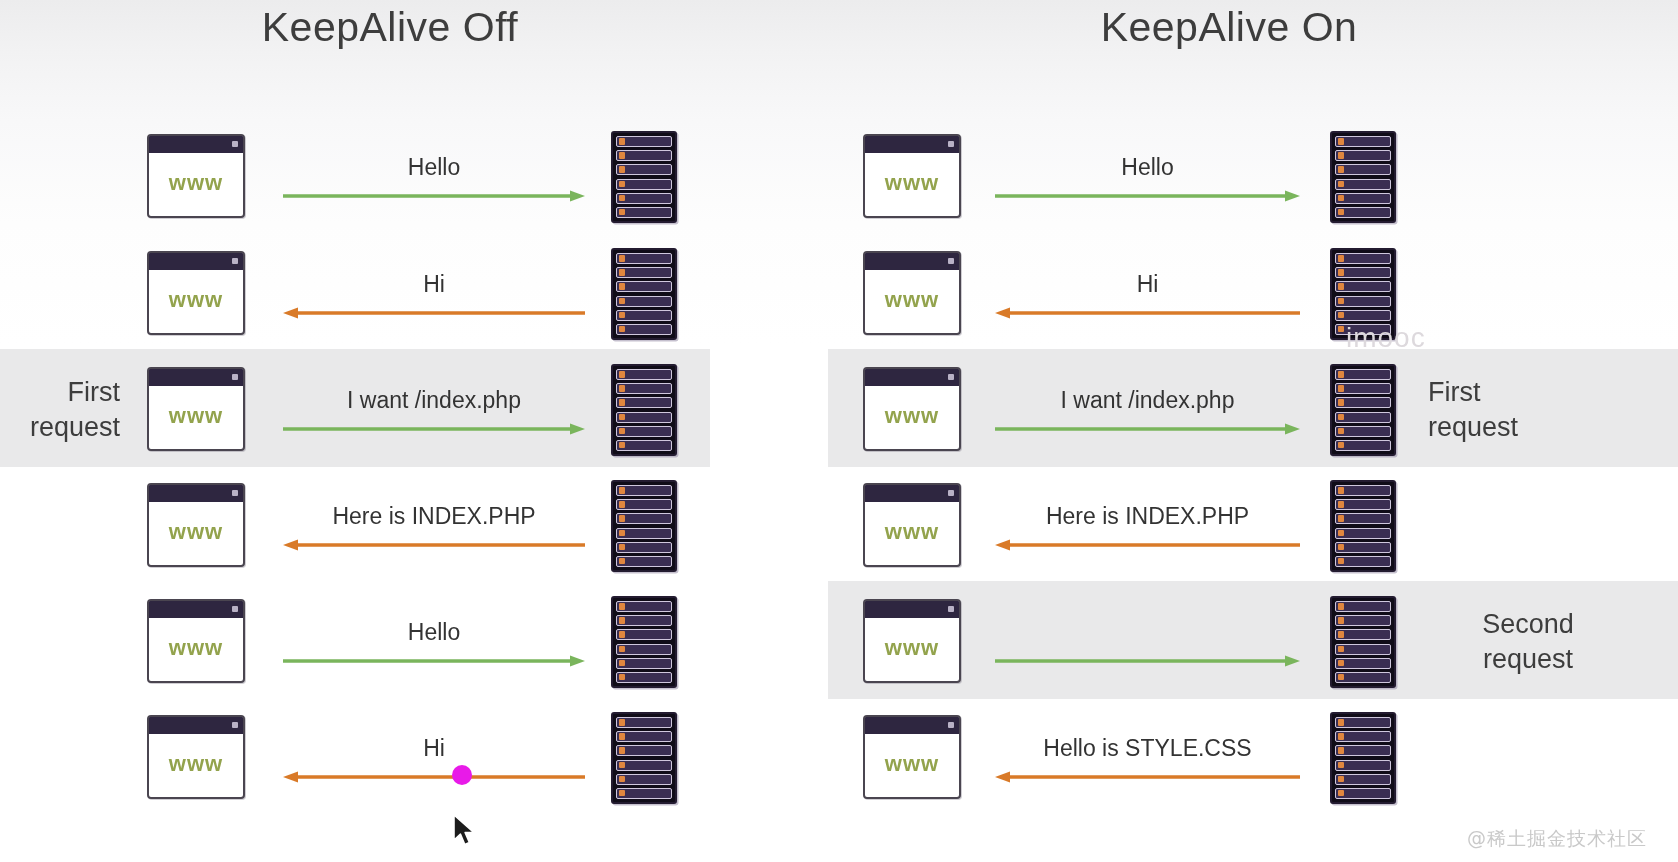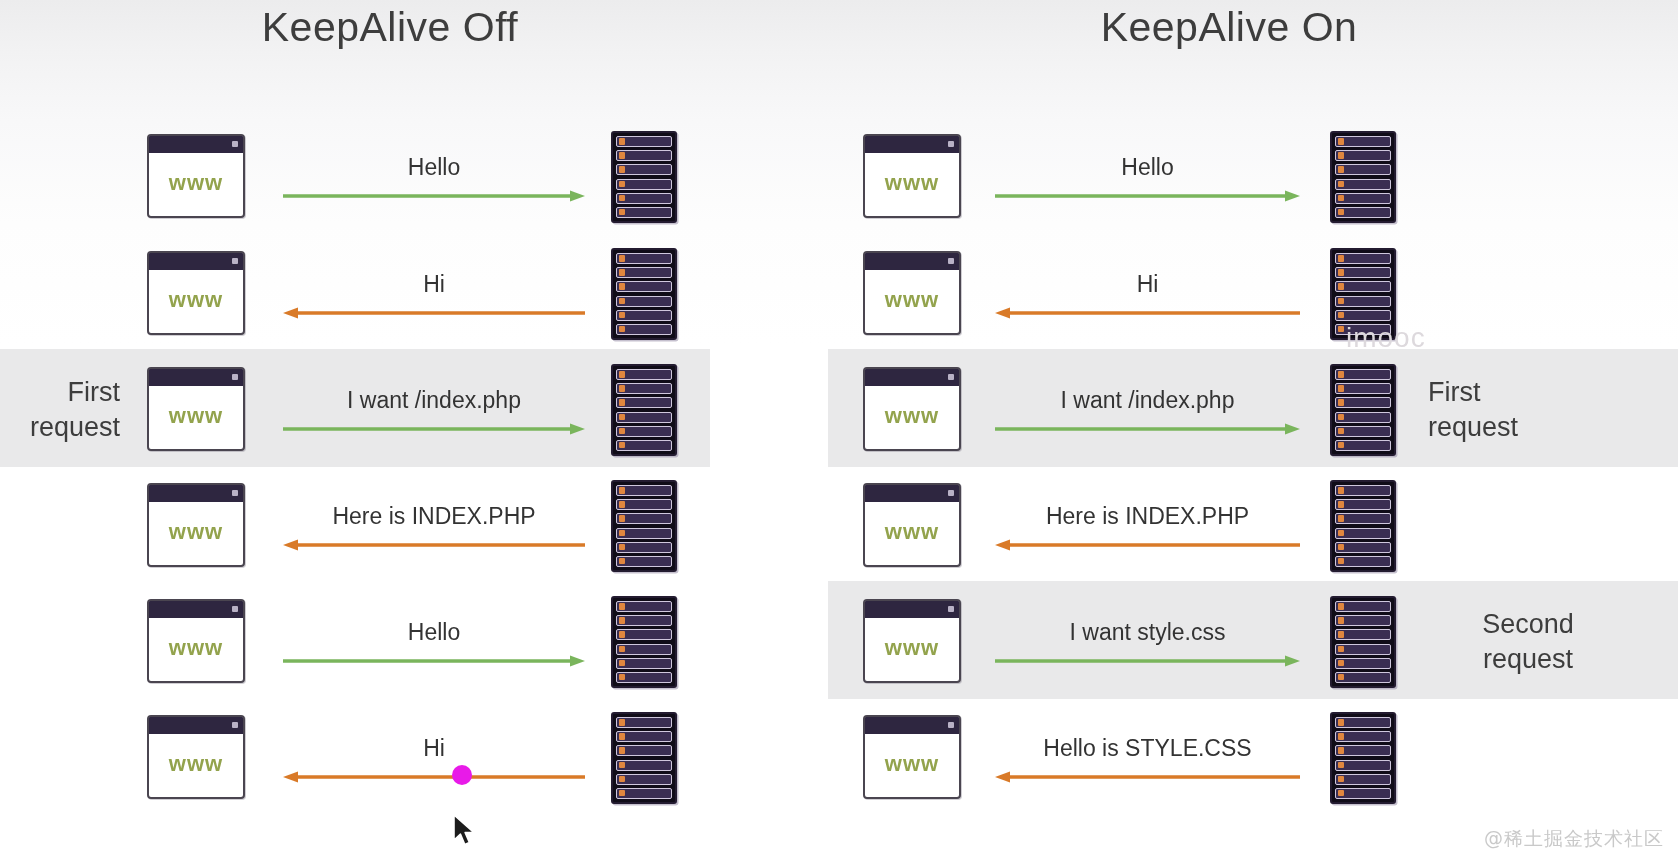--- a/index.html
+++ b/index.html
@@ -99,21 +99,21 @@
     font-size:27px;line-height:35px;color:#3d3d3d;
     white-space:pre-line;
   }
 
   
   .wm-imooc{
     position:absolute;left:1310px;top:322px;
     font-size:28px;color:#ddd9dd;letter-spacing:1px;margin-left:36px;
   }
   .wm-bottom{
-    position:absolute;right:14px;bottom:10px;
+    position:absolute;right:31px;bottom:10px;
     font-size:19px;color:#c9c9c9;letter-spacing:1px;
     font-family:"DejaVu Sans",sans-serif;
   }
 
   
   .click-dot{
     position:absolute;width:20px;height:20px;border-radius:50%;
     background:#e81ae8;
   }
   .cursor{position:absolute;width:26px;height:34px;}
@@ -492,21 +492,20 @@
           <div class="titlebar">
             <div class="dot"></div>
           </div>
           <div class="www">www</div>
         </div>
         <div class="arrow" style="left: 215px; width: 305px;">
           <svg width="305" height="84" viewBox="0 0 305 84">
             <line x1="0" x2="290" y1="62" y2="62" stroke="#7ab55c" stroke-width="3.4"></line>
             <polygon points="290,56.5 305,62 290,67.5" fill="#7ab55c"></polygon>
           </svg>
-          <div class="lbl">I want style.css</div>
         </div>
         <div class="server" style="left: 550px;">
           <div class="slot" style="background: rgb(58, 46, 82);">
             <div class="led" style="background: rgb(224, 135, 63);"></div>
           </div>
           <div class="slot" style="background: rgb(58, 46, 82);">
             <div class="led" style="background: rgb(224, 135, 63);"></div>
           </div>
           <div class="slot" style="background: rgb(58, 46, 82);">
             <div class="led" style="background: rgb(224, 135, 63);"></div>

